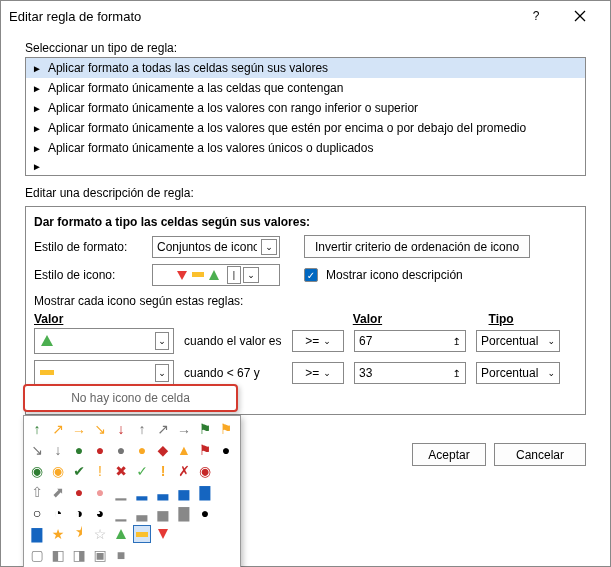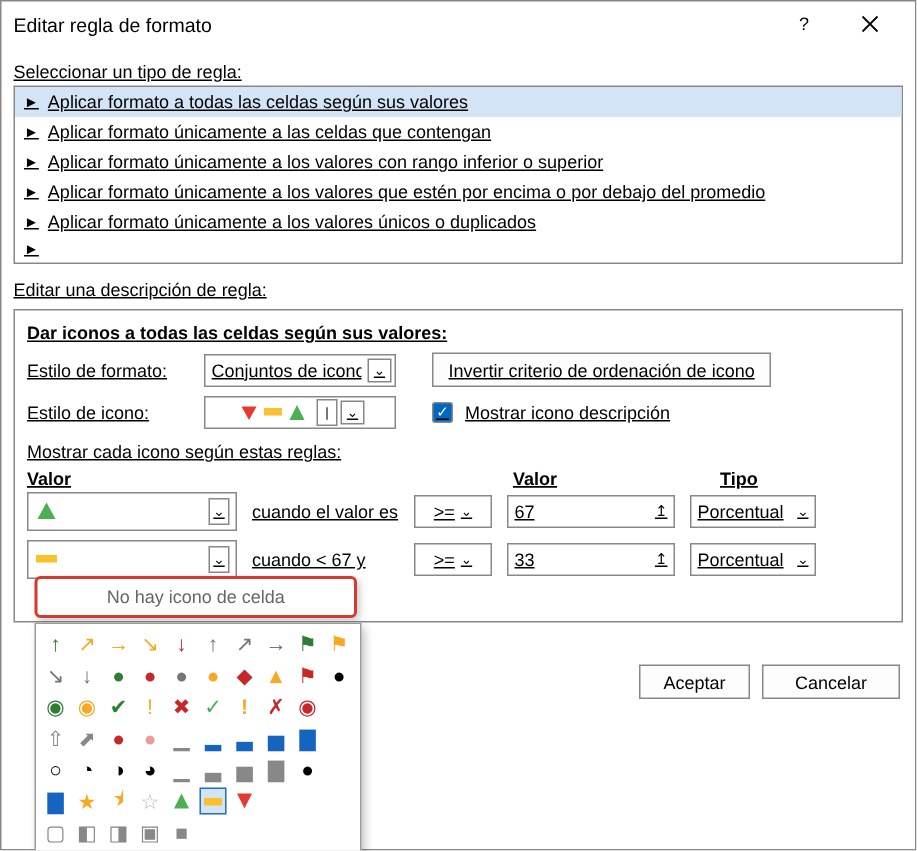--- a/index.html
+++ b/index.html
@@ -2,41 +2,41 @@
 <html><head>
 <meta charset="utf-8">
 <style>
 * { box-sizing: border-box; margin: 0; padding: 0; font-family: "Segoe UI", Tahoma, sans-serif; font-size: 12px; }
 body { background: #fff; width: 611px; height: 567px; position: relative; }
 .dialog { width: 611px; height: 567px; border: 1px solid #888; background: #fff; position: relative; }
 .titlebar { display: flex; align-items: center; height: 30px; padding: 0 8px; }
 .titlebar span.title { font-size: 13px; }
 .titlebar .spacer { flex: 1; }
 .titlebar .tbtn { width: 44px; height: 28px; display: flex; align-items: center; justify-content: center; }
-.content { padding: 6px 8px; text-decoration: underline; }
+.content { padding: 6px 24px; }
 .section-label { margin: 4px 0 2px 0; }
 .list { border: 1px solid #888; background: #fff; }
 .list-row { padding: 3px 6px; display: flex; align-items: center; gap: 6px; cursor: default; }
 .list-row.sel { background: #d4e4f7; }
 .list-row .arrow { font-size: 10px; }
 .fieldset { border: 1px solid #888; margin-top: 6px; padding: 8px; }
 .row { display: flex; align-items: center; gap: 8px; margin-bottom: 6px; }
 .lbl { width: 110px; }
 input.txt, .combo { height: 22px; border: 1px solid #888; padding: 0 4px; background: #fff; }
 .combo { display: inline-flex; align-items: center; gap: 4px; padding-right: 2px; }
 .combo .drop { border: 1px solid #888; width: 16px; height: 16px; display: flex; align-items: center; justify-content: center; font-size: 9px; }
 .btn { height: 23px; border: 1px solid #888; background: #fdfdfd; padding: 0 10px; cursor: pointer; }
 .chk { width: 14px; height: 14px; border: 1px solid #888; border-radius: 2px; background: #0067c0; display: inline-flex; align-items: center; justify-content: center; color: #fff; font-size: 10px; }
 .icon-combo { width: 140px; height: 26px; border: 1px solid #888; display: flex; align-items: center; padding: 0 4px; gap: 4px; justify-content: space-between; }
 .mini-sep { width: 14px; height: 18px; border: 1px solid #888; display: flex; align-items: center; justify-content: center; font-size: 9px; }
 .op-combo { width: 52px; height: 22px; border: 1px solid #888; display: flex; align-items: center; justify-content: center; gap: 4px; }
 .val-input { width: 112px; height: 22px; border: 1px solid #888; display: flex; align-items: center; justify-content: space-between; padding: 0 4px; }
 .val-input .up { font-size: 10px; }
 .type-combo { width: 84px; height: 22px; border: 1px solid #888; display: flex; align-items: center; justify-content: space-between; padding: 0 4px; }
-.footer { position: absolute; right: 10px; bottom: 100px; display: flex; gap: 8px; align-items: flex-end; }
+.footer { position: absolute; right: 24px; bottom: 100px; display: flex; gap: 8px; align-items: flex-end; }
 .highlight-box { position: absolute; left: 22px; top: 383px; width: 215px; height: 28px; border: 2px solid #d43a2f; border-radius: 4px; display: flex; align-items: center; justify-content: center; color: #666; background: #fff; box-shadow: 2px 2px 5px rgba(0,0,0,.2); }
 .icon-grid { position: absolute; left: 22px; top: 414px; width: 218px; background: #fff; border: 1px solid #999; padding: 4px; box-shadow: 2px 3px 6px rgba(0,0,0,.25); }
 .icon-grid .grow { display: flex; gap: 3px; margin-bottom: 3px; }
 .ic { width: 18px; height: 18px; display: flex; align-items: center; justify-content: center; font-size: 14px; }
 .ic.sel { border: 1px solid #2a6fbb; background: #d4e4f7; }
 svg { display: block; }
 .tri-up { fill: #4caf50; }
 .tri-down { fill: #e53935; }
 .rect-y { fill: #fbc02d; }
 </style>
@@ -81,21 +81,21 @@
           <span class="arrow">►</span>
           <span>Aplicar formato únicamente a los valores únicos o duplicados</span>
         </div>
       <div class="list-row">
           <span class="arrow">►</span>
         </div>
     </div>
 
     <div class="section-label" style="margin-top:10px">Editar una descripción de regla:</div>
     <div class="fieldset">
-      <div style="font-weight:bold;margin-bottom:6px">Dar iconos a todas las celdas según sus valores:</div>
+      <div style="font-weight:bold;margin-bottom:6px">Dar formato a tipo las celdas según sus valores:</div>
 
       <div class="row">
         <span class="lbl">Estilo de formato:</span>
         <div class="combo" style="width:128px">
           <span style="white-space:nowrap;overflow:hidden;text-overflow:clip;width:100px">Conjuntos de iconos</span>
           <span class="drop">⌄</span>
         </div>
         <div style="width:8px"></div>
         <button class="btn">Invertir criterio de ordenación de icono</button>
       </div>

